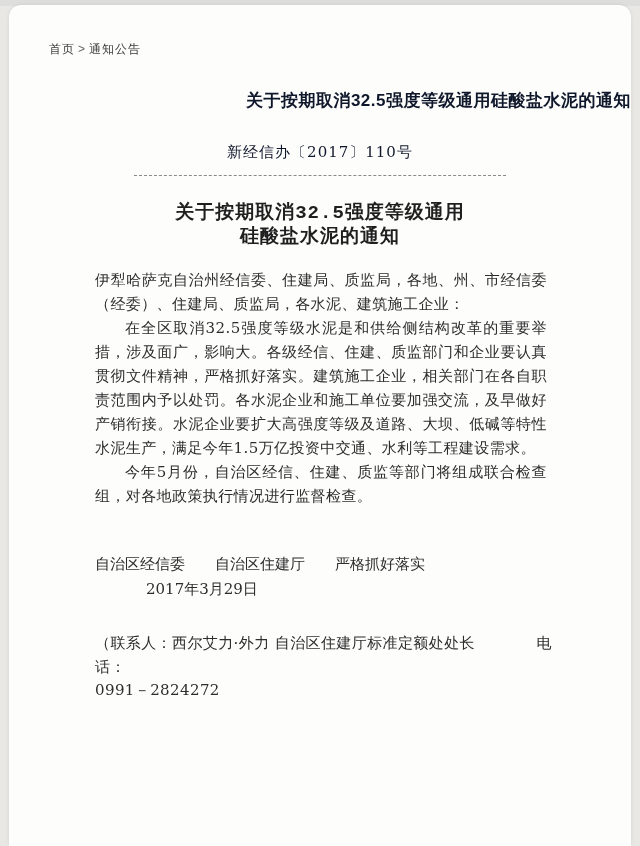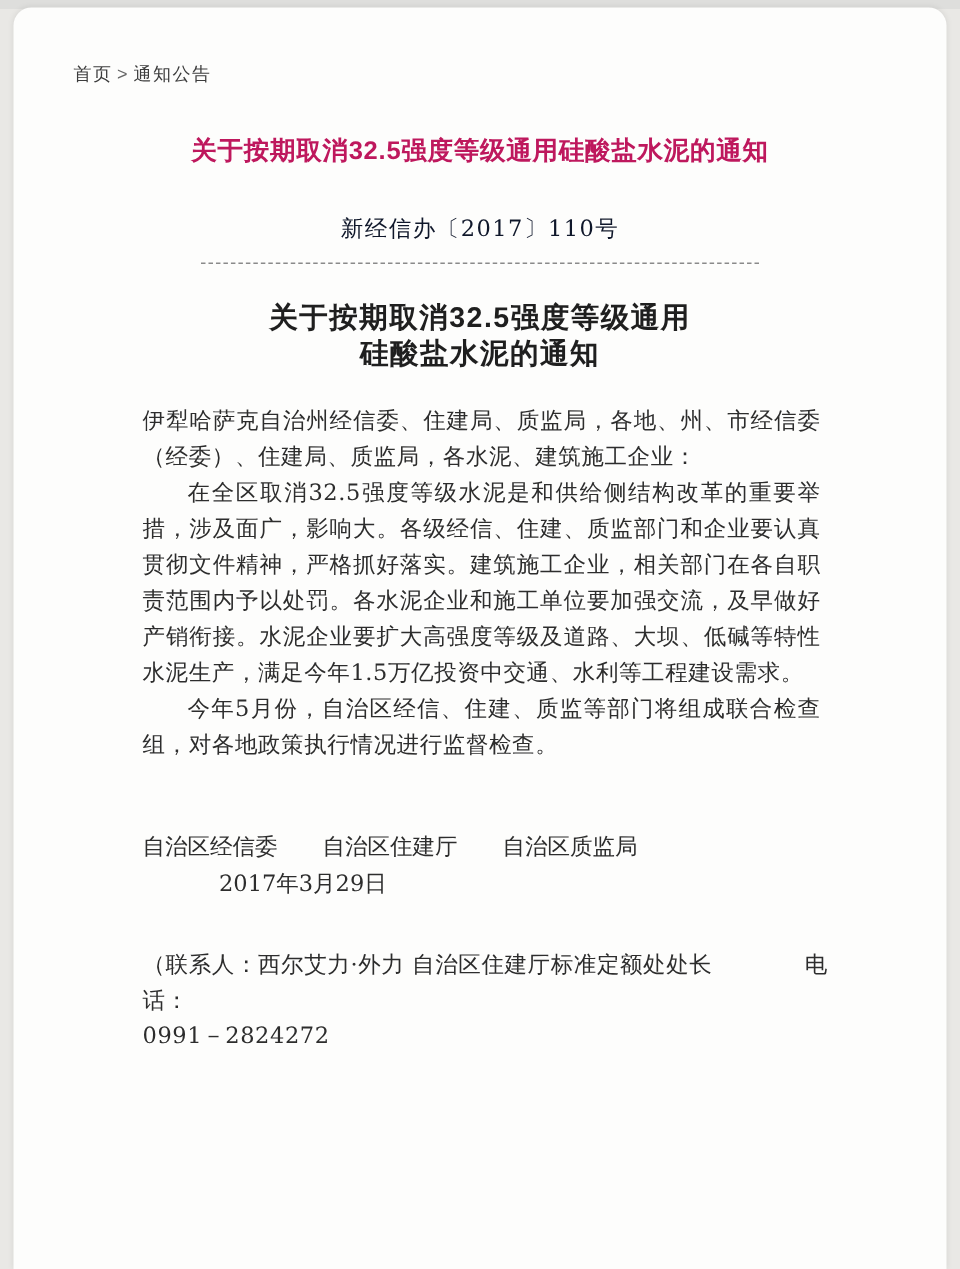--- a/index.html
+++ b/index.html
@@ -26,24 +26,24 @@
     padding: 36px 0 0 40px;
     font-size: 12px;
     color: #3c3c3c;
     letter-spacing: 1px;
   }
   .breadcrumb a { color: #3c3c3c; text-decoration: none; cursor: pointer; }
   .breadcrumb .sep { margin: 0 3px; color: #666; }
 
   .page-title {
     margin-top: 31px;
-    text-align: center;
+    text-align: right;
     font-size: 17px;
     font-weight: bold;
-    color: #be185d;
+    color: #0f172a;
     letter-spacing: 0.5px;
   }
   .meta-bar {
     margin: 14px auto 0 auto;
     width: 514px;
     height: 21px;
     background: #cfe1f2;
     display: flex;
     align-items: center;
     font-size: 11px;
@@ -77,21 +77,21 @@
     border-top: 1.5px dashed #8a8a8a;
     height: 0;
   }
   .doc-title {
     margin-top: 25px;
     text-align: center;
     font-size: 19px;
     line-height: 24px;
     font-weight: bold;
     color: #1f1f1f;
-    font-family: Liberation Sans, sans-serif;
+    font-family: Liberation Mono, monospace;
     letter-spacing: 1px;
   }
   .body-text {
     width: 452px;
     margin: 19px 0 0 86px;
     font-size: 15px;
     line-height: 24px;
     text-align: justify;
     letter-spacing: 0.4px;
   }
@@ -136,21 +136,21 @@
       <div>硅酸盐水泥的通知</div>
     </div>
 
     <div class="body-text">
       <p>伊犁哈萨克自治州经信委、住建局、质监局，各地、州、市经信委（经委）、住建局、质监局，各水泥、建筑施工企业：</p>
       <p class="indent">在全区取消32.5强度等级水泥是和供给侧结构改革的重要举措，涉及面广，影响大。各级经信、住建、质监部门和企业要认真贯彻文件精神，严格抓好落实。建筑施工企业，相关部门在各自职责范围内予以处罚。各水泥企业和施工单位要加强交流，及早做好产销衔接。水泥企业要扩大高强度等级及道路、大坝、低碱等特性水泥生产，满足今年1.5万亿投资中交通、水利等工程建设需求。</p>
       <p class="indent">今年5月份，自治区经信、住建、质监等部门将组成联合检查组，对各地政策执行情况进行监督检查。</p>
     </div>
 
     <div class="signature">
-      <div>自治区经信委　　自治区住建厅　　自治区质监局</div>
+      <div>自治区经信委　　自治区住建厅　　严格抓好落实</div>
       <div class="sig-date">2017年3月29日</div>
     </div>
 
     <div class="contact-block">
       <div>（联系人：西尔艾力·外力 自治区住建厅标准定额处处长　　　　电 话：</div>
       <div>0991－2824272</div>
 
     </div>
 
   </div>

